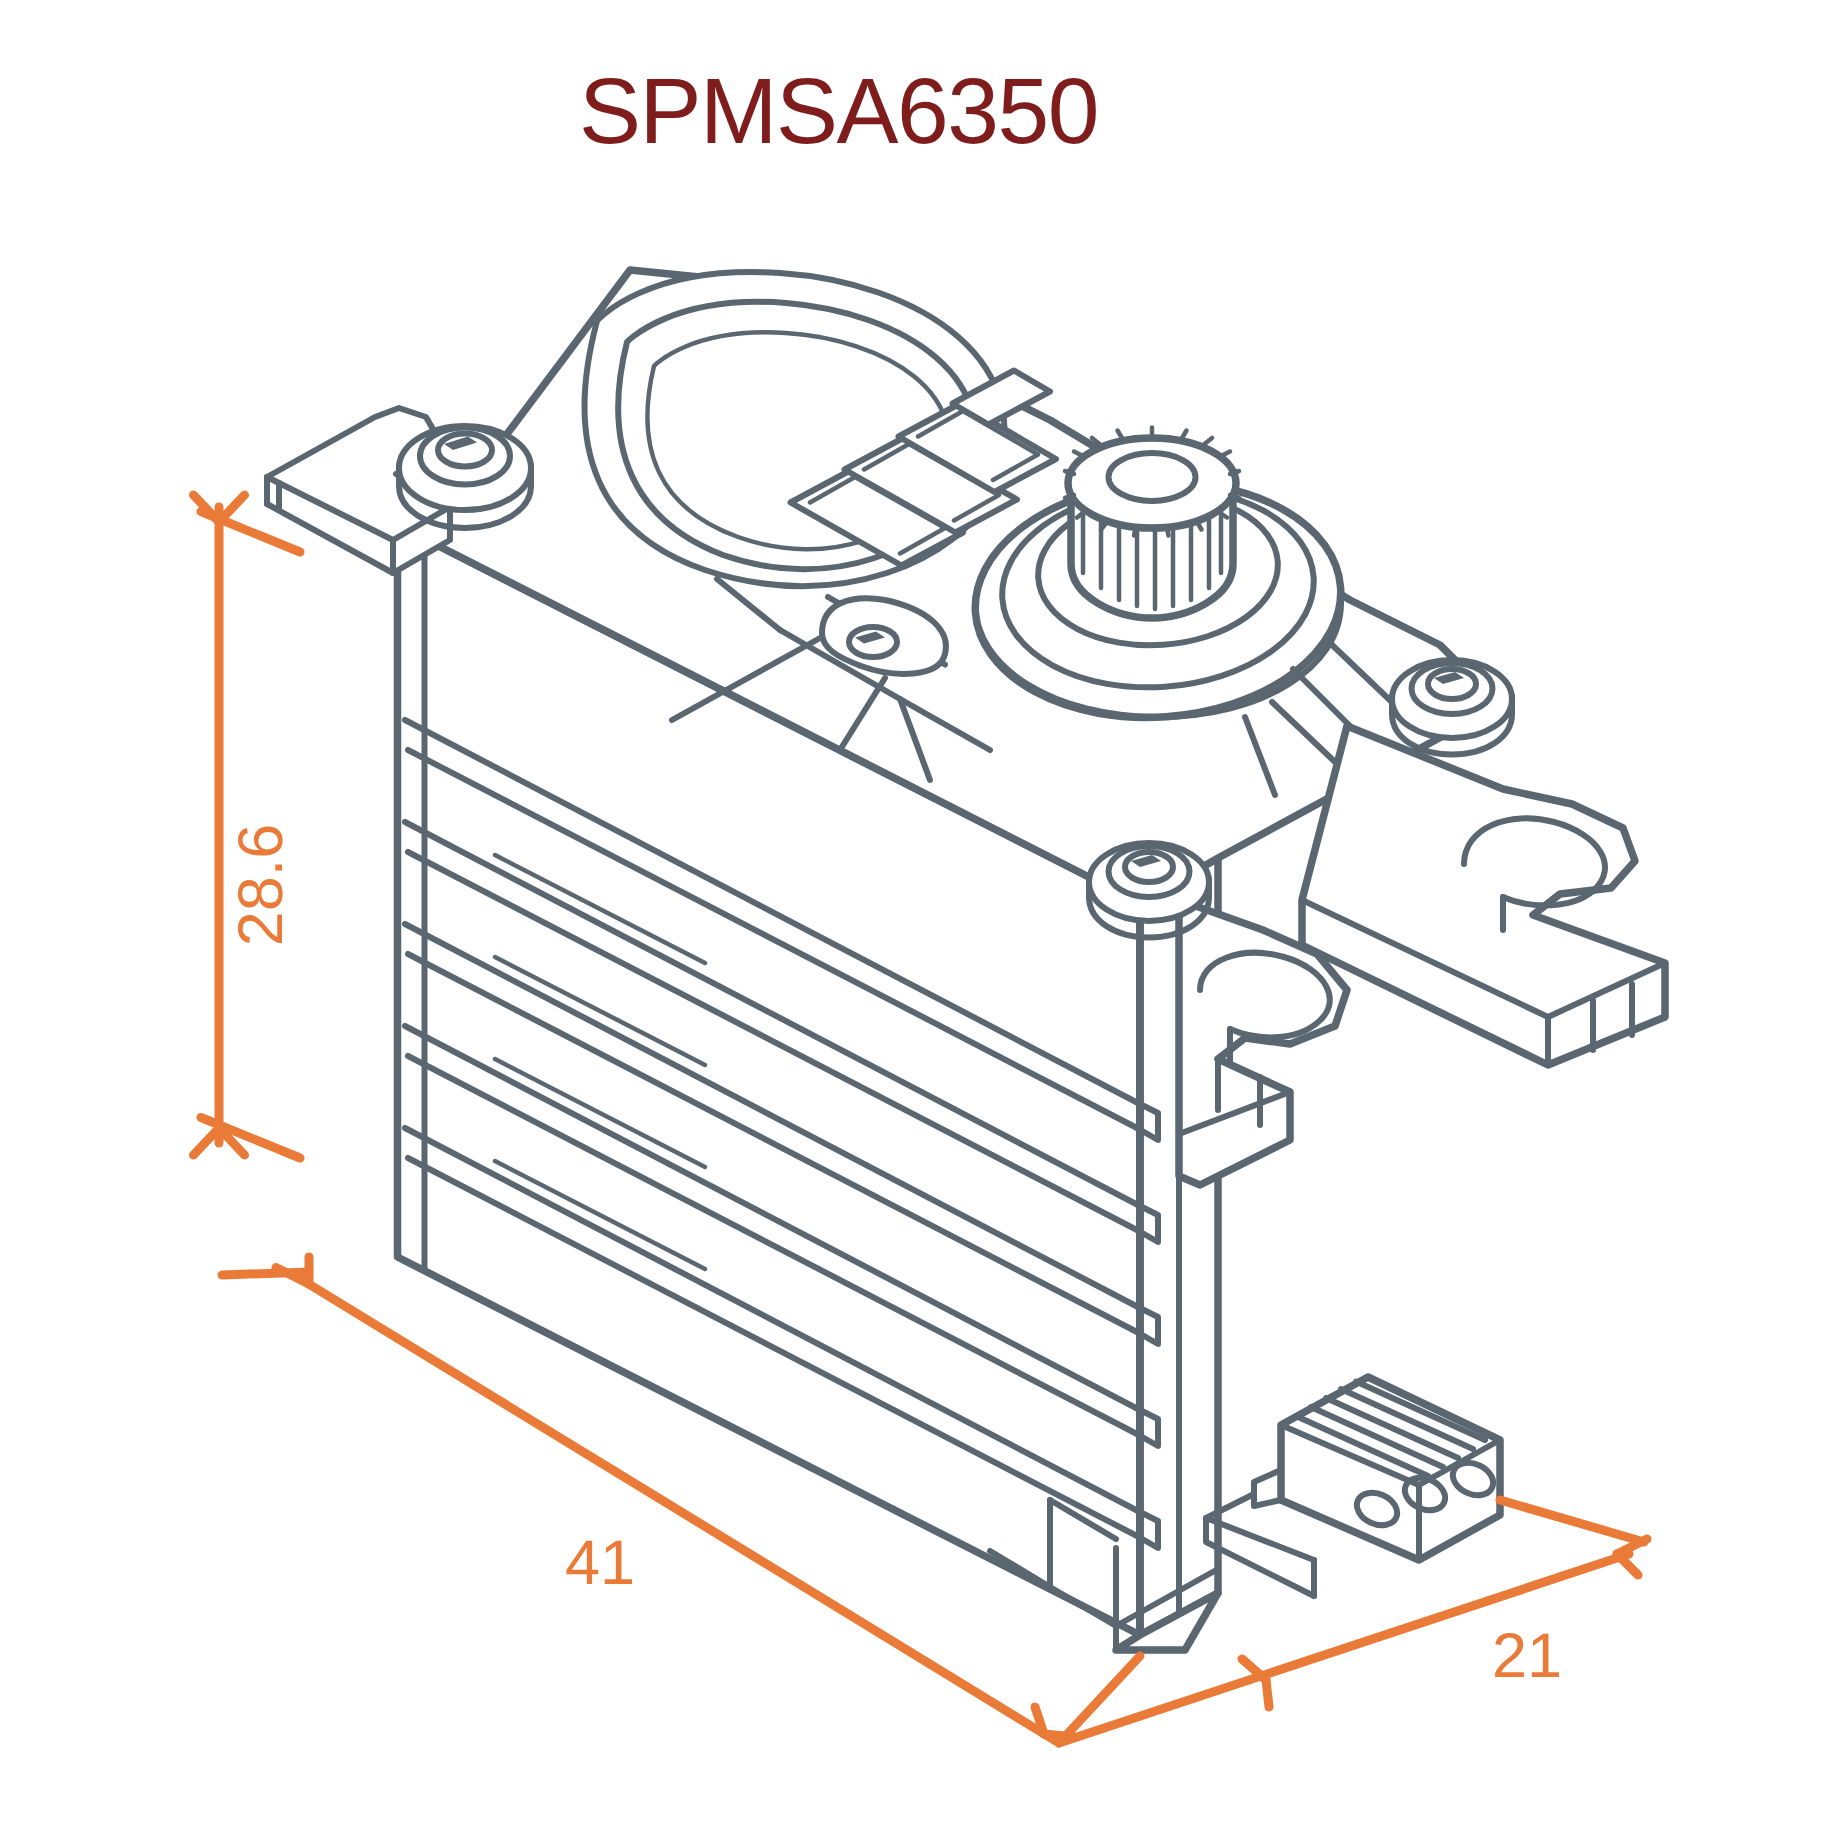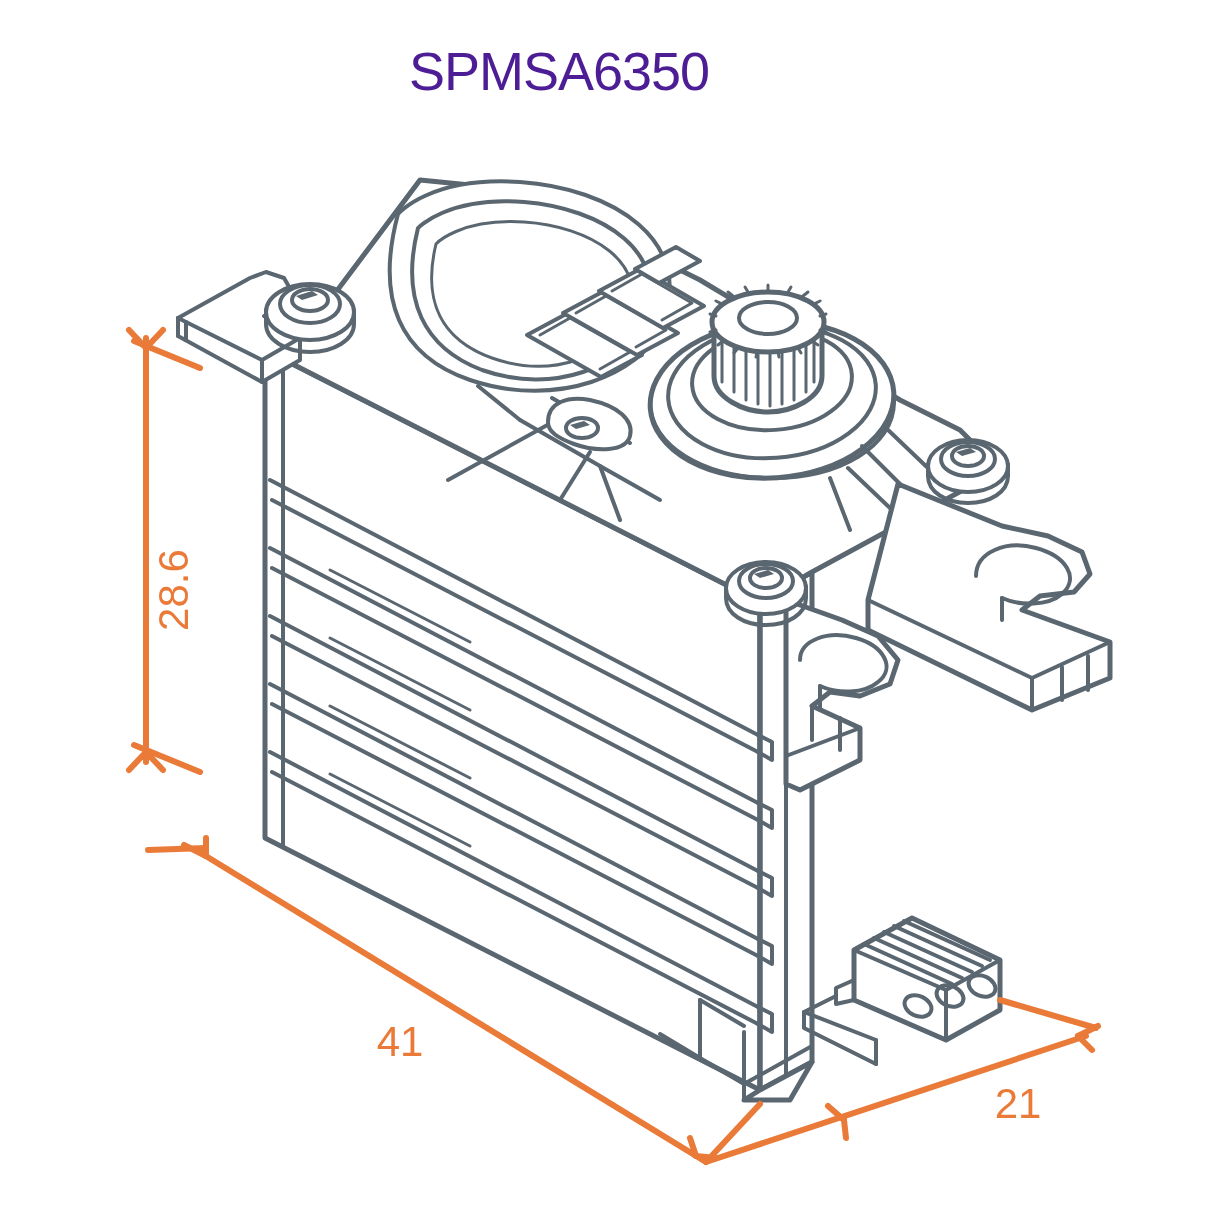--- a/index.html
+++ b/index.html
@@ -19,24 +19,24 @@
     height: 1214px;
     background: #ffffff;
   }
   #title {
     position: absolute;
     left: 0;
     top: 44px;
     width: 1118px;
     text-align: center;
     font-family: "Liberation Sans", sans-serif;
-    font-size: 54px;
+    font-size: 62px;
     font-weight: 400;
     letter-spacing: -1px;
-    color: #4c1d95;
+    color: #7f1d1d;
     line-height: 1;
     user-select: none;
   }
   #drawing {
     position: absolute;
     left: 0;
     top: 0;
     width: 1214px;
     height: 1214px;
   }

